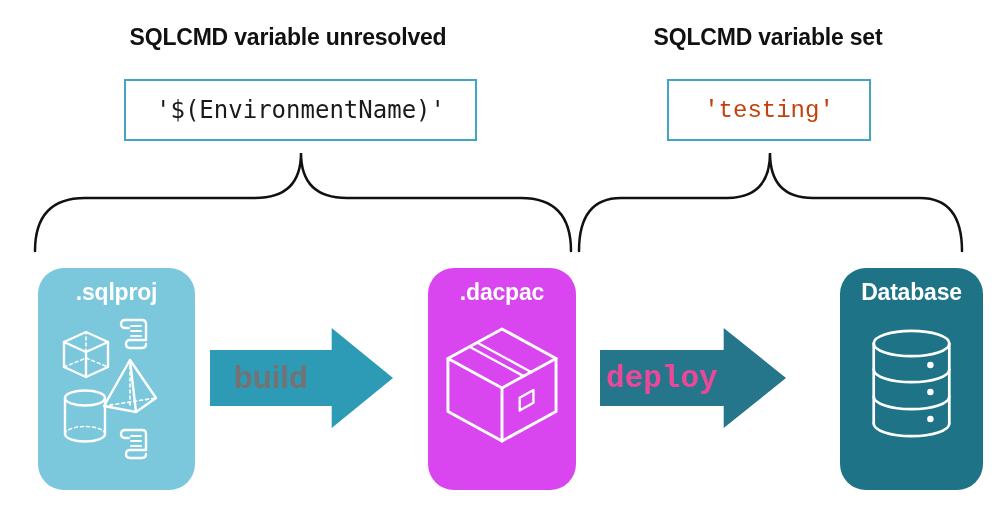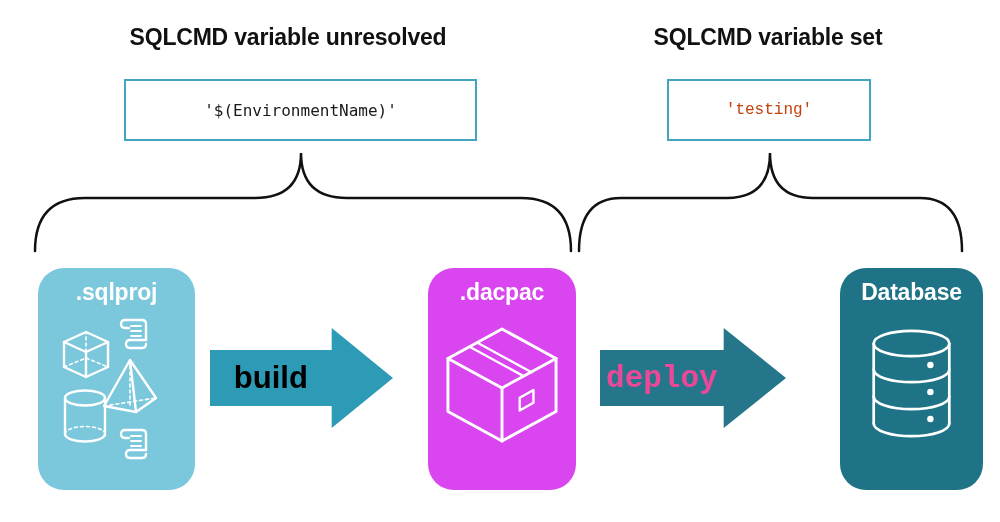--- a/index.html
+++ b/index.html
@@ -2,21 +2,21 @@
 <html><head>
 <meta charset="utf-8">
 <style>
   html,body{margin:0;padding:0;background:#fff;}
   .stage{position:relative;width:1000px;height:500px;background:#fff;overflow:hidden;
          font-family:"Liberation Sans","DejaVu Sans",sans-serif;}
   .abs{position:absolute;}
   .heading{font-size:23px;font-weight:700;text-align:center;letter-spacing:-0.2px;line-height:28px;}
   .codebox{box-sizing:border-box;border:2px solid;background:#fff;display:flex;
            align-items:center;justify-content:center;}
-  .codetext{font-family:"DejaVu Sans Mono","Liberation Mono",monospace;font-size:16px;white-space:pre;}
+  .codetext{font-family:"DejaVu Sans Mono","Liberation Mono",monospace;font-size:24px;white-space:pre;}
   .brace svg{display:block;}
   .node{border-radius:26px;}
   .node-label{position:absolute;left:0;right:0;top:11px;text-align:center;
               font-size:23px;font-weight:700;letter-spacing:-0.2px;}
   .arrow{clip-path:polygon(0 22%,66.5% 22%,66.5% 0,100% 50%,66.5% 100%,66.5% 78%,0 78%);}
   .arrow-label{position:absolute;left:0;top:22%;width:66.5%;height:56%;display:flex;
                align-items:center;justify-content:center;font-size:31px;font-weight:700;}
   svg{overflow:visible;}
 </style>
 </head>
@@ -84,21 +84,21 @@
           <path d="M9,2 Q5,2 5,6 Q5,10 9,10 H13"></path>
           <path d="M30,22 H14 Q10,22 10,26 Q10,30 14,30 H26 Q30,30 30,26"></path>
           <path d="M15,8 H25 M15,13 H25 M15,18 H25" stroke-width="1.8"></path>
         </g>
       </svg>
     </div>
   </div>
 
   <div class="abs" style="left:210px;top:328px;width:183px;height:100px;">
     <div class="arrow" style="position: absolute; inset: 0px; background-color: rgb(45, 154, 182);"></div>
-    <div class="arrow-label" style="color: #000000;">build</div>
+    <div class="arrow-label" style="color: #737373;">build</div>
   </div>
 
   <div class="abs node" style="left: 428px; top: 268px; width: 148px; height: 222px; background-color: #d946ef;">
     <div class="node-label" style="color: rgb(255, 255, 255);">.dacpac</div>
     <div class="abs" style="left: 17px; top: 58px; color: rgb(255, 255, 255);">
       <svg width="114" height="118" viewBox="0 0 116 120" fill="none" stroke="currentColor" stroke-width="3" stroke-linejoin="round" stroke-linecap="round">
         <path d="M58,3 L113,33 L58,63 L3,33 Z"></path>
         <path d="M3,33 V87 L58,117 V63"></path>
         <path d="M113,33 V87 L58,117"></path>
         <path d="M25,21 L80,51 M33,17 L88,47" stroke-width="2.4"></path>

